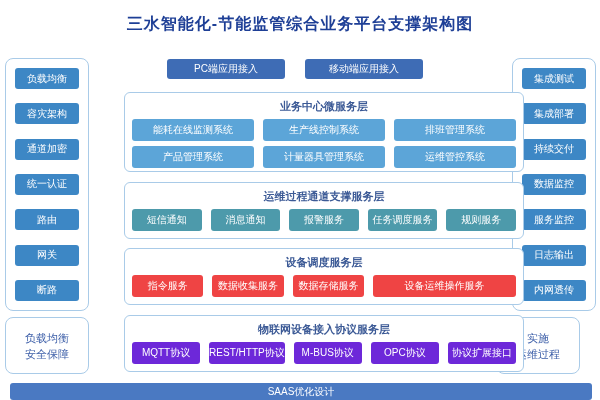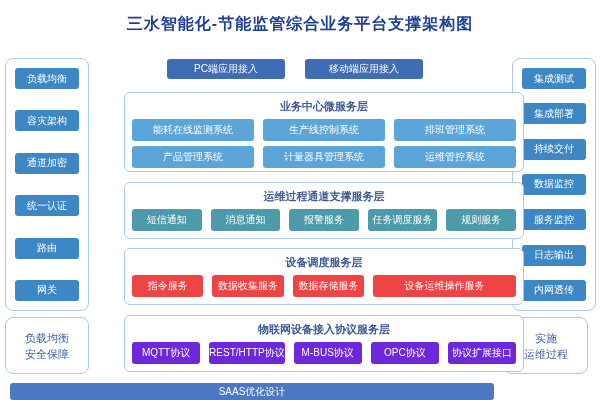--- a/index.html
+++ b/index.html
@@ -23,21 +23,21 @@
     width:64px; height:21px; background:#3d87c5; border-radius:3px;
     color:#fff; font-size:10px; display:flex; align-items:center; justify-content:center;
   }
   .side-footer {
     position:absolute; top:317px; width:84px; height:57px; box-sizing:border-box;
     border:1px solid #a9cbe8; border-radius:8px; background:#fff;
     display:flex; flex-direction:column; align-items:center; justify-content:center;
     color:#3c5ea8; font-size:11px; line-height:16px;
   }
   .side-footer.left { left:5px; }
-  .side-footer.right { right:12px; }
+  .side-footer.right { right:20px; }
   .top-buttons {
     position:absolute; left:95px; top:59px; width:400px;
     display:flex; justify-content:center; gap:20px;
   }
   .app-btn {
     width:118px; height:20px; background:#3e6cb5; border-radius:3px;
     color:#fff; font-size:10px; display:flex; align-items:center; justify-content:center;
   }
   .section {
     position:absolute; left:95px; width:400px; box-sizing:border-box;
@@ -54,39 +54,40 @@
   .s1 .box { background:#5ca5d8; }
   .s2 .box { background:#4d9aab; }
   .s3 .box { background:#ef4444; }
   .s3 .box.wide { flex:2; }
   .s4 .box { background:#6d28d9; }
   #sec1 { top:92px;  height:80px; }
   #sec2 { top:182px; height:57px; }
   #sec3 { top:248px; height:57px; }
   #sec4 { top:315px; height:57px; }
   .footer-bar {
-    position:absolute; left:10px; top:383px; width:484px; height:17px;
+    position:absolute; left:10px; top:383px; width:582px; height:17px;
     background:#4a79c2; border-radius:3px; color:#fff; font-size:10px;
     display:flex; align-items:center; justify-content:center;
   }
 </style>
 </head>
 <body>
 
 <div class="canvas">
 
   <div class="title">三水智能化-节能监管综合业务平台支撑架构图</div>
 
   <div class="side-panel left">
     <div class="side-btn">负载均衡</div>
     <div class="side-btn">容灾架构</div>
     <div class="side-btn">通道加密</div>
     <div class="side-btn">统一认证</div>
     <div class="side-btn">路由</div>
     <div class="side-btn">网关</div>
+    <div class="side-btn">断路</div>
   </div>
   <div class="side-footer left">
     <span>负载均衡</span>
     <span>安全保障</span>
   </div>
 
   <div class="side-panel right">
     <div class="side-btn">集成测试</div>
     <div class="side-btn">集成部署</div>
     <div class="side-btn">持续交付</div>

